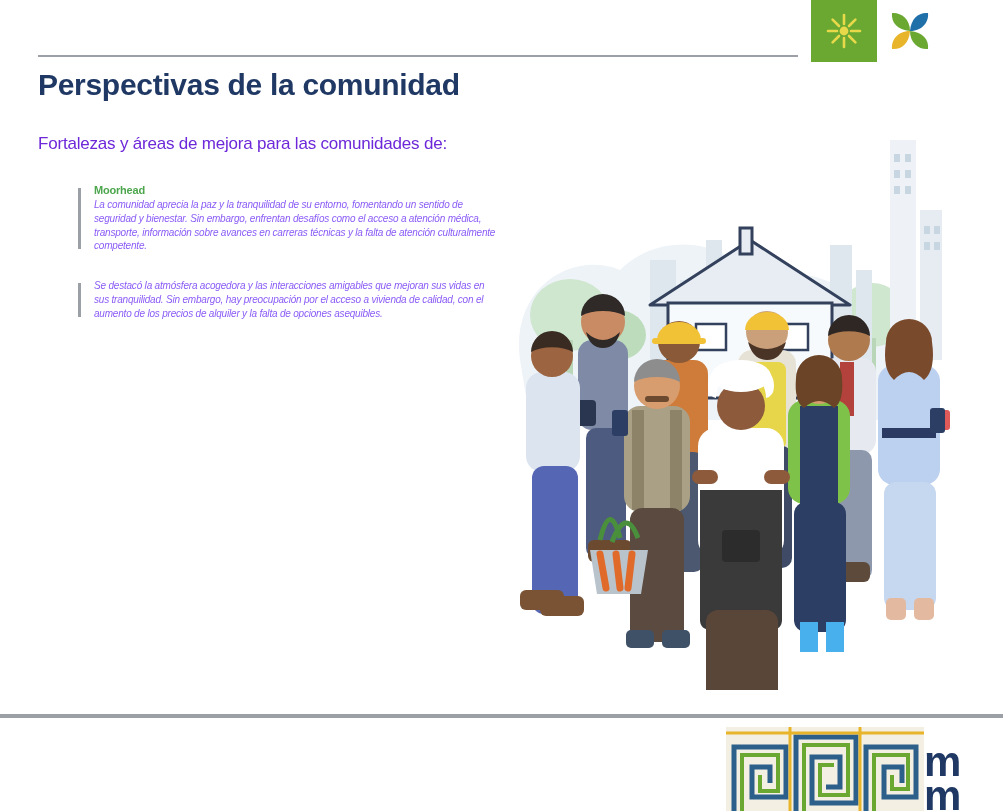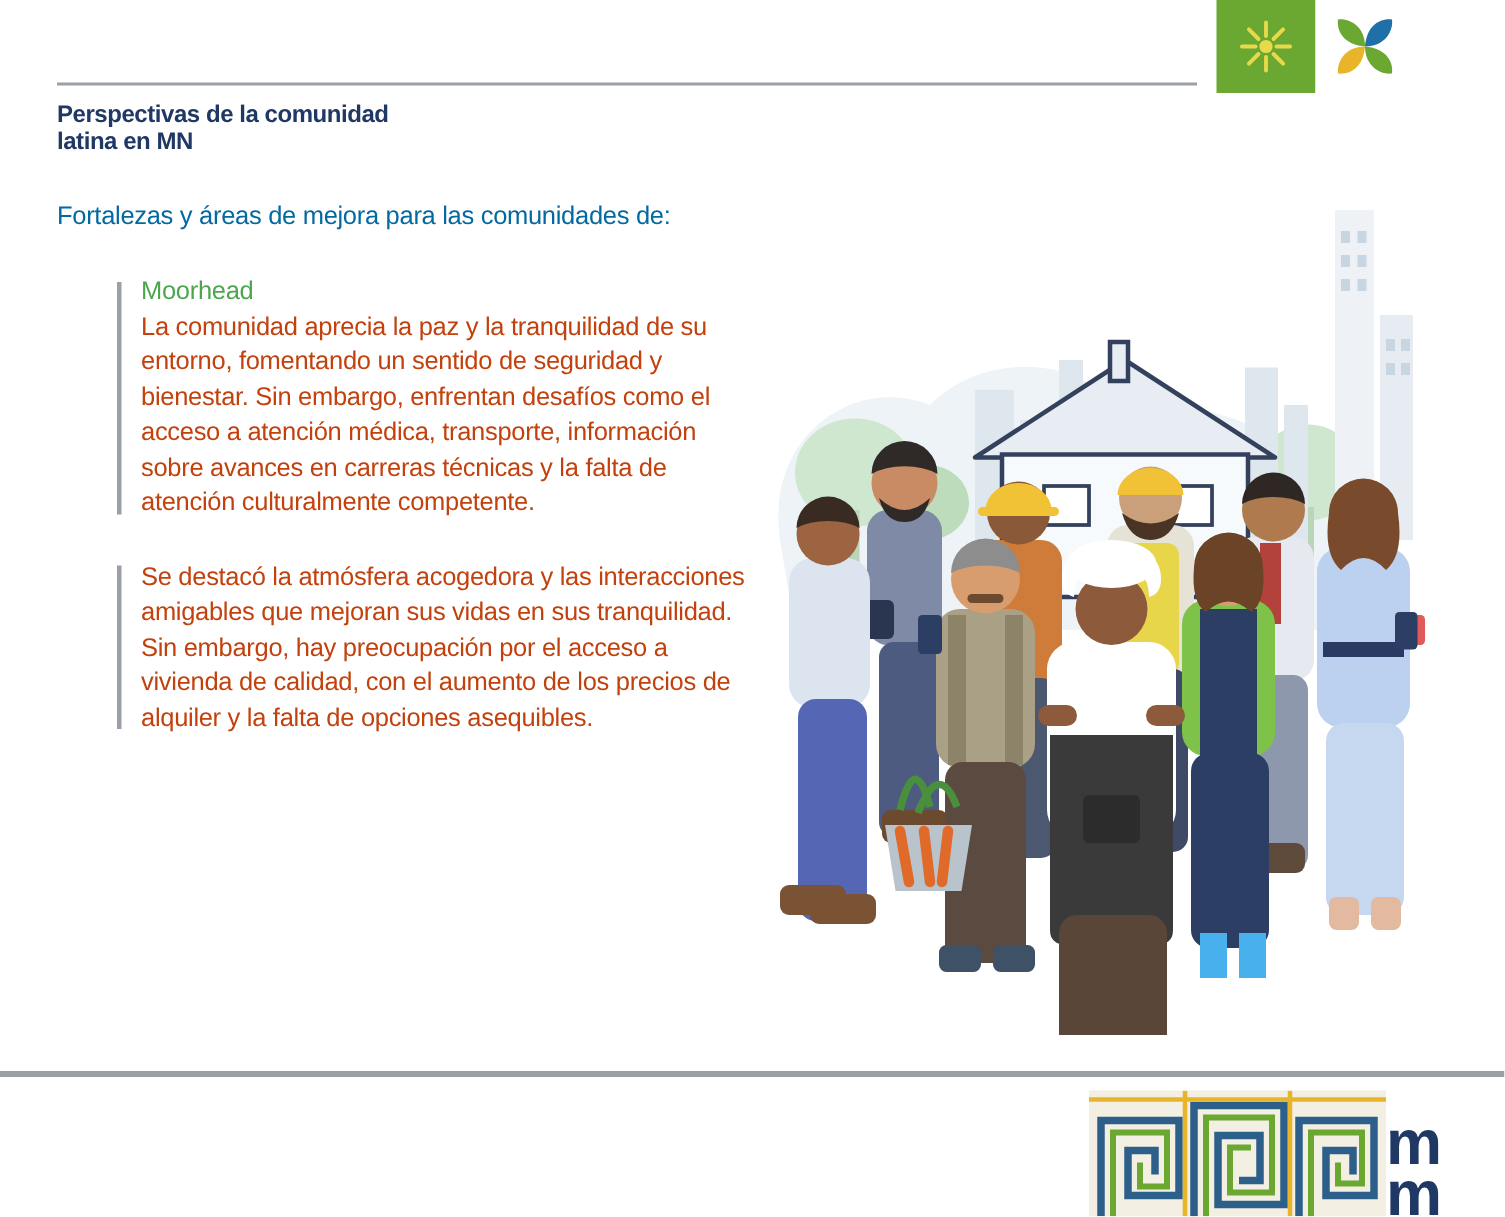--- a/index.html
+++ b/index.html
@@ -62,33 +62,33 @@
     height: 2px;
     background: #9aa0a6;
   }
 
   
   .title {
     position: absolute;
     left: 38px;
     top: 68px;
     width: 480px;
-    font-size: 16px;
+    font-size: 30px;
     font-weight: bold;
     line-height: 1.15;
     color: #1f3864;
     letter-spacing: -0.3px;
   }
   .subtitle {
     position: absolute;
     left: 38px;
     top: 134px;
     width: 520px;
     font-size: 17px;
-    color: #0369a1;
+    color: #6d28d9;
     letter-spacing: -0.2px;
   }
 
   
   .sections {
     position: absolute;
     left: 78px;
     top: 184px;
     width: 420px;
   }
@@ -100,31 +100,32 @@
   .section::before {
     content: "";
     position: absolute;
     left: 0;
     top: 4px;
     bottom: 4px;
     width: 3px;
     background: #9aa0a6;
   }
   .section-title {
-    font-size: 17px;
-    font-weight: normal;
+    font-size: 11px;
+    font-weight: bold;
     color: #4da64d;
     margin-bottom: 2px;
     letter-spacing: -0.2px;
   }
   .section-body {
-    font-size: 17px;
+    font-size: 10px;
     line-height: 1.38;
-    color: #c2410c;
+    color: #8b5cf6;
     letter-spacing: -0.2px;
+    font-style: italic;
   }
 
   
   .illustration {
     position: absolute;
     left: 500px;
     top: 110px;
     width: 470px;
     height: 580px;
   }
@@ -197,21 +198,20 @@
       <path d="M23 23 C23 36, 33 42, 41 41 C42 32, 36 24, 23 23 Z" fill="#6aa832"></path>
       <path d="M23 23 C10 23, 4 33, 5 41 C14 42, 22 36, 23 23 Z" fill="#e8b52a"></path>
     </svg>
   </div>
 </div>
 
 <div class="header-rule"></div>
 
 <div class="title">
   <div>Perspectivas de la comunidad</div>
-  <div>latina en MN</div>
 </div>
 
 <div class="subtitle">Fortalezas y áreas de mejora para las comunidades de:</div>
 
 <div class="sections">
 
   <div class="section">
     <div class="section-title">Moorhead</div>
     <div class="section-body">La comunidad aprecia la paz y la tranquilidad de su entorno, fomentando un sentido de seguridad y bienestar. Sin embargo, enfrentan desafíos como el acceso a atención médica, transporte, información sobre avances en carreras técnicas y la falta de atención culturalmente competente.</div>
   </div>

